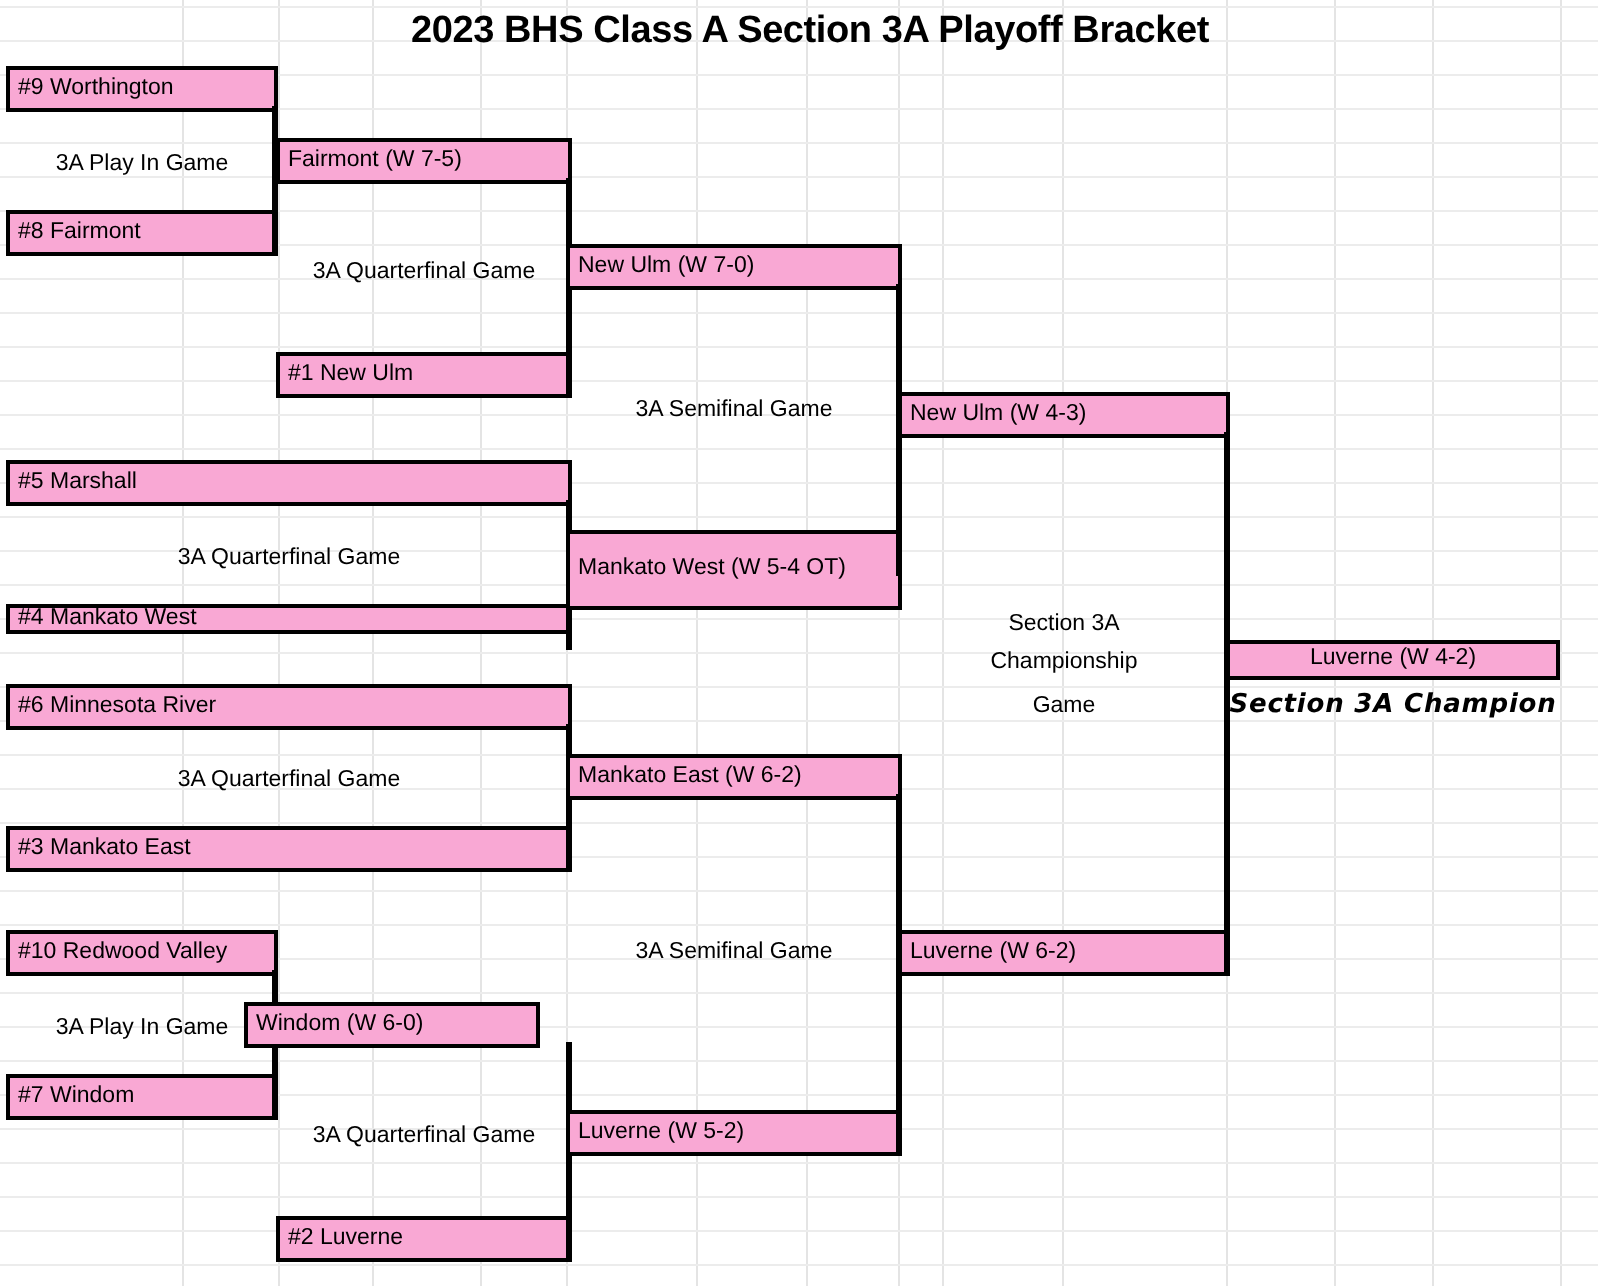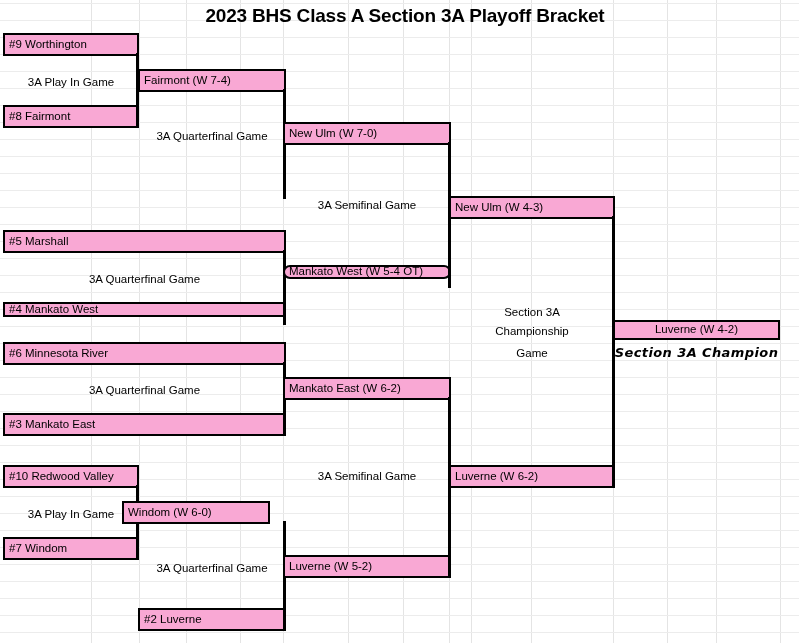--- a/index.html
+++ b/index.html
@@ -176,41 +176,42 @@
   <div class="bk left" style="left:3px;  top:105px; width:136px; height:23px;">#8 Fairmont</div>
 
   <div class="seg seg-v" style="left:136px; top:53px;  height:75px;"></div>
   <div class="cap" style="left:3px; top:71px; width:136px; height:23px;">3A Play In Game</div>
 
   <div class="bk left" style="left:3px;  top:465px; width:136px; height:23px;">#10 Redwood Valley</div>
   <div class="bk left" style="left:3px;  top:537px; width:136px; height:23px;">#7 Windom</div>
   <div class="seg seg-v" style="left:136px; top:485px; height:75px;"></div>
   <div class="cap" style="left:3px; top:503px; width:136px; height:23px;">3A Play In Game</div>
 
-  <div class="bk left" style="left:138px; top:69px;  width:148px; height:23px;">Fairmont (W 7-4)</div>
+  <div class="bk left" style="left:138px; top:69px;  width:148px; height:23px;">Fairmont (W 7-5)</div>
+  <div class="bk left" style="left:138px; top:176px; width:148px; height:23px;">#1 New Ulm</div>
   <div class="seg seg-v" style="left:283px; top:89px;  height:110px;"></div>
   <div class="cap" style="left:138px; top:125px; width:148px; height:23px;">3A Quarterfinal Game</div>
 
   <div class="bk left" style="left:3px; top:230px; width:283px; height:23px;">#5 Marshall</div>
   <div class="bk left" style="left:3px; top:302px; width:283px; height:15px;">#4 Mankato West</div>
   <div class="seg seg-v" style="left:283px; top:250px; height:75px;"></div>
   <div class="cap" style="left:3px; top:268px; width:283px; height:23px;">3A Quarterfinal Game</div>
 
   <div class="bk left" style="left:3px; top:342px; width:283px; height:23px;">#6 Minnesota River</div>
   <div class="bk left" style="left:3px; top:413px; width:283px; height:23px;">#3 Mankato East</div>
   <div class="seg seg-v" style="left:283px; top:362px; height:74px;"></div>
   <div class="cap" style="left:3px; top:379px; width:283px; height:23px;">3A Quarterfinal Game</div>
 
   <div class="bk left" style="left:122px; top:501px; width:148px; height:23px;">Windom (W 6-0)</div>
   <div class="bk left" style="left:138px; top:608px; width:148px; height:23px;">#2 Luverne</div>
   <div class="seg seg-v" style="left:283px; top:521px; height:110px;"></div>
   <div class="cap" style="left:138px; top:557px; width:148px; height:23px;">3A Quarterfinal Game</div>
 
   <div class="bk left" style="left:283px; top:122px; width:168px; height:23px;">New Ulm (W 7-0)</div>
-  <div class="bk left" style="left:283px; top:265px; width:168px; height:14px;border-radius:11px;">Mankato West (W 5-4 OT)</div>
+  <div class="bk left" style="left:283px; top:265px; width:168px; height:40px;">Mankato West (W 5-4 OT)</div>
   <div class="seg seg-v" style="left:448px; top:142px; height:146px;"></div>
   <div class="cap" style="left:283px; top:194px; width:168px; height:23px;">3A Semifinal Game</div>
 
   <div class="bk left" style="left:283px; top:377px; width:168px; height:23px;text-align:right;">Mankato East (W 6-2)</div>
   <div class="bk left" style="left:283px; top:555px; width:168px; height:23px;">Luverne (W 5-2)</div>
   <div class="seg seg-v" style="left:448px; top:397px; height:181px;"></div>
   <div class="cap" style="left:283px; top:465px; width:168px; height:23px;">3A Semifinal Game</div>
 
   <div class="bk left" style="left:449px; top:196px; width:166px; height:23px;">New Ulm (W 4-3)</div>
   <div class="bk left" style="left:449px; top:465px; width:166px; height:23px;">Luverne (W 6-2)</div>

